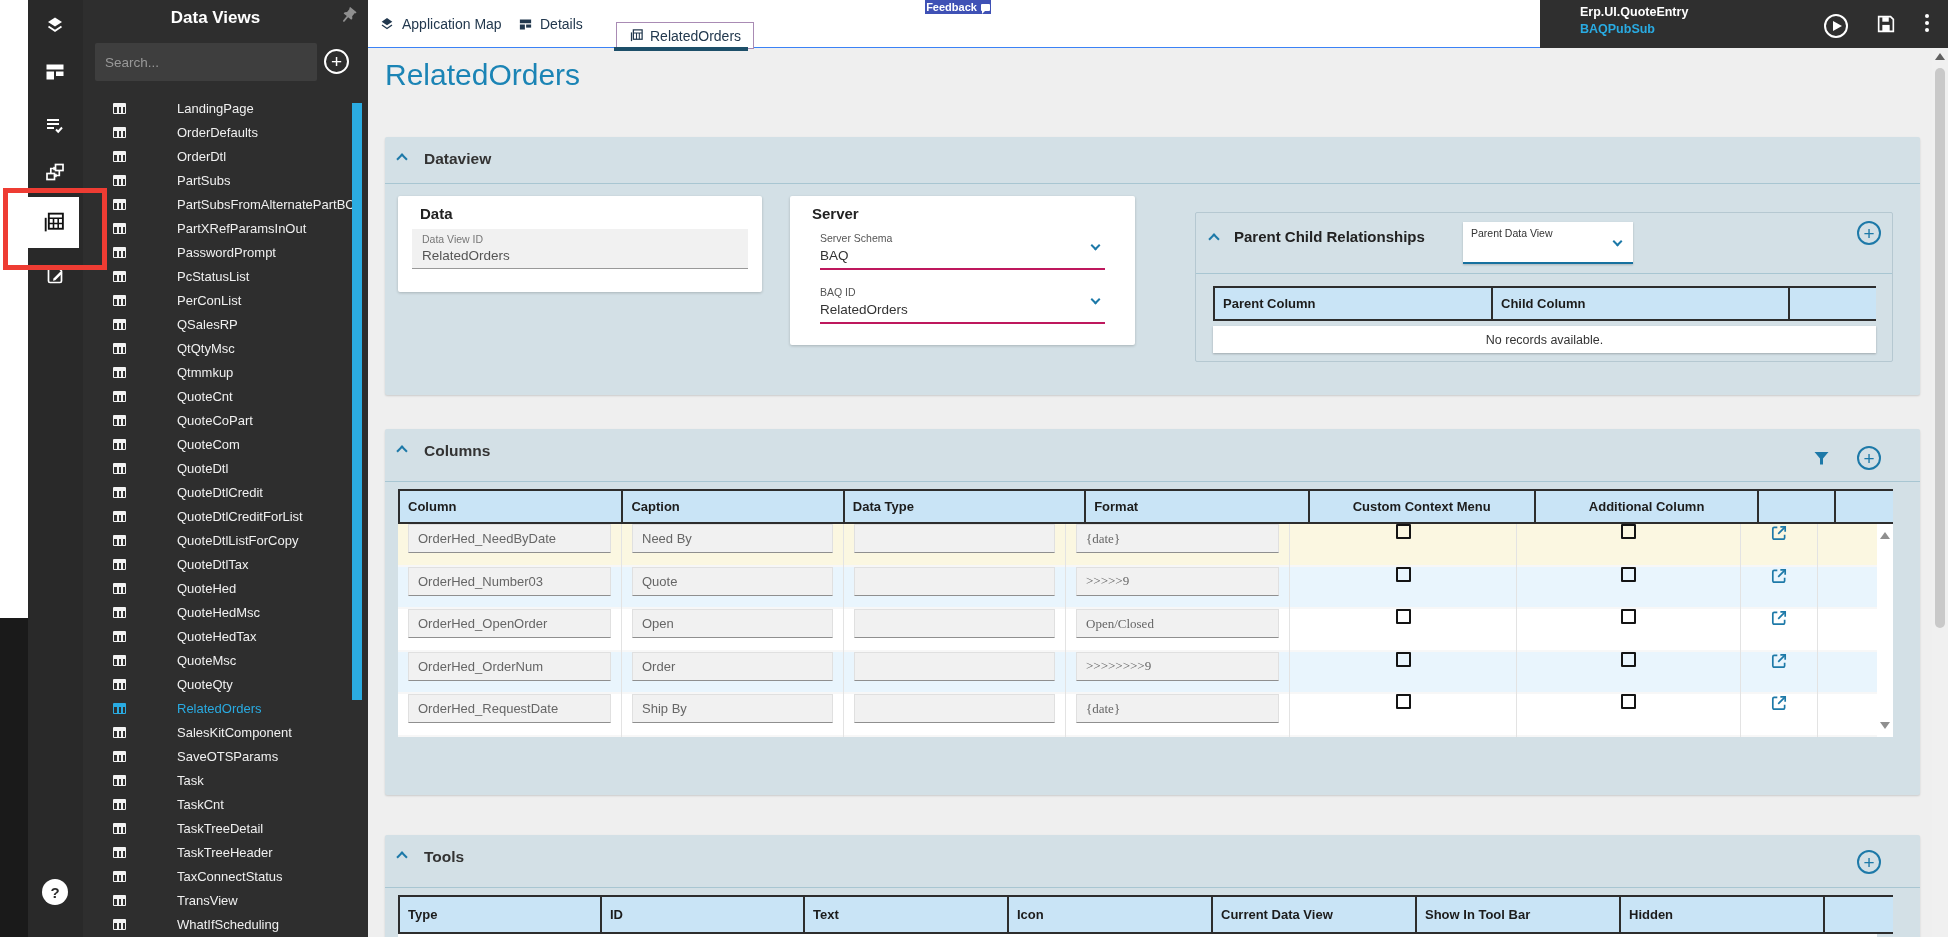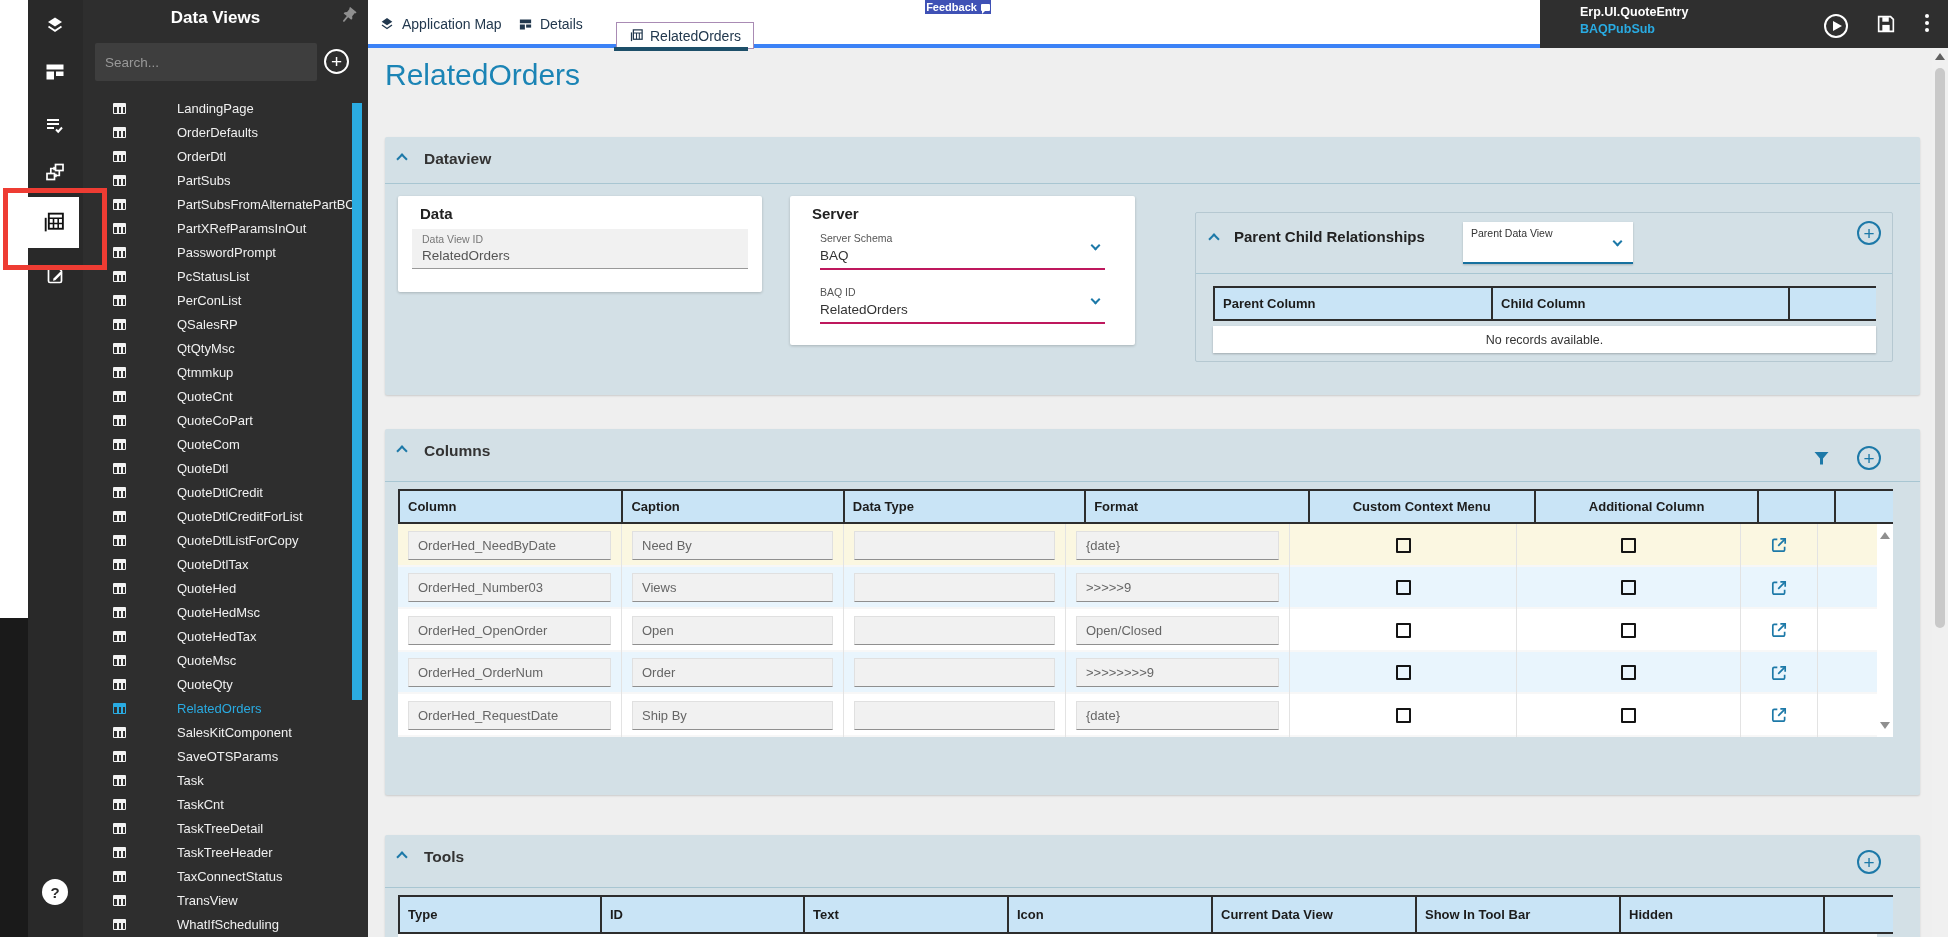--- a/index.html
+++ b/index.html
@@ -44,21 +44,21 @@
   .tbl-icon::before,.tbl-icon::after{content:'';position:absolute;top:0;bottom:0;width:1.5px;background:#f2f2f2;}
   .tbl-icon::before{left:3px;} .tbl-icon::after{left:7px;}
   .dv-item.selected .dv-label{color:#29abe2;}
   .dv-item.selected .tbl-icon{border-color:#29abe2;}
   .dv-item.selected .tbl-icon::before,.dv-item.selected .tbl-icon::after{background:#29abe2;}
   .dv-scrollbar{position:absolute;left:269px;top:103px;width:10px;height:597px;background:#2bace2;}
 
   
   .main{position:absolute;left:368px;top:0;width:1580px;height:937px;background:#efefef;}
   .tabsbar{position:absolute;left:0;top:0;width:1172px;height:48px;background:#fff;
-           border-bottom:4px solid #3b82f6;}
+           border-bottom:1px solid #3b82f6;}
   .tab{position:absolute;top:0;height:48px;display:flex;align-items:center;gap:7px;cursor:pointer;
        color:#22384e;font-size:14px;white-space:nowrap;}
   .tab-box{position:absolute;left:248px;top:22px;height:27px;border:1px solid #a98bb4;
            display:flex;align-items:center;gap:6px;padding:0 12px;color:#22384e;font-size:14px;
            background:#fff;cursor:pointer;}
   .tab-underline{position:absolute;left:246px;top:47px;width:134px;height:4px;background:#1d4f69;}
 
   .feedback{position:absolute;left:557px;top:0;width:66px;height:14px;background:#3f51b5;
             display:flex;align-items:center;justify-content:center;gap:4px;cursor:pointer;}
   .feedback span{color:#fff;font-size:11px;font-weight:bold;}
@@ -134,24 +134,24 @@
   .tools-add{position:absolute;right:39px;top:15px;}
   .funnel{cursor:pointer;}
   .big-table{position:absolute;left:13px;top:60px;width:1495px;}
   .cols-head .hc:nth-child(1){width:224px;} .cols-head .hc:nth-child(2){width:222px;}
   .cols-head .hc:nth-child(3){width:242px;} .cols-head .hc:nth-child(4){width:224px;}
   .cols-head .hc:nth-child(5){width:227px;justify-content:center;}
   .cols-head .hc:nth-child(6){width:224px;justify-content:center;}
   .cols-head .hc:nth-child(7){width:77px;} .cols-head .hc:nth-child(8){width:59px;}
   .crow{display:flex;height:42.5px;width:1479px;box-shadow:inset 0 -2px 0 #f7f7f7;}
   .crow.tone-yellow{background:#fbf7e1;} .crow.tone-blue{background:#e9f5fd;} .crow.tone-white{background:#fff;}
-  .cc{display:flex;align-items:center;border-right:1px solid #e3e3e3;height:100%;}
+  .cc{display:flex;border-right:1px solid #e3e3e3;height:100%;}
   .cc:last-child{border-right:none;}
   .crow .cc:nth-child(1){width:224px;} .crow .cc:nth-child(2){width:222px;}
-  .crow .cc:nth-child(3){width:222px;} .crow .cc:nth-child(4){width:224px;}
+  .crow .cc:nth-child(3){width:222px;} .crow .cc:nth-child(4){width:224px;font-family:Liberation Serif, serif;}
   .crow .cc:nth-child(5){width:227px;justify-content:center;}
   .crow .cc:nth-child(6){width:224px;justify-content:center;}
   .crow .cc:nth-child(7){width:77px;justify-content:center;}
   .crow .cc:nth-child(8){width:59px;}
   .cell-input{flex:1;margin:0 10px;height:29px;background:#f1f1f1;border:1px solid #e0e0e0;
       border-bottom:1px solid #8f8f8f;display:flex;align-items:center;padding:0 9px;font-size:13px;
       color:#666;white-space:nowrap;overflow:hidden;cursor:text;}
   .cb{width:15px;height:15px;border:2px solid #141414;border-radius:1px;background:transparent;cursor:pointer;}
   .tscroll{position:absolute;right:0;top:35px;width:16px;height:212.5px;background:#fff;}
   .tri-up{position:absolute;left:3px;top:8px;width:0;height:0;border-left:5px solid transparent;
@@ -542,21 +542,21 @@
                     <path d="M13.3 2.7 7.3 8.7" stroke="#1d79a8" stroke-width="1.5"></path>
                   </svg>
               </div>
               <div class="cc"></div>
             </div>
               <div class="crow tone-blue">
               <div class="cc">
                   <div class="cell-input">OrderHed_Number03</div>
                 </div>
               <div class="cc">
-                  <div class="cell-input">Views</div>
+                  <div class="cell-input">Quote</div>
                 </div>
               <div class="cc">
                   <div class="cell-input"></div>
                 </div>
               <div class="cc">
                   <div class="cell-input">&gt;&gt;&gt;&gt;&gt;9</div>
                 </div>
               <div class="cc">
                   <span class="cb"></span>
                 </div>

